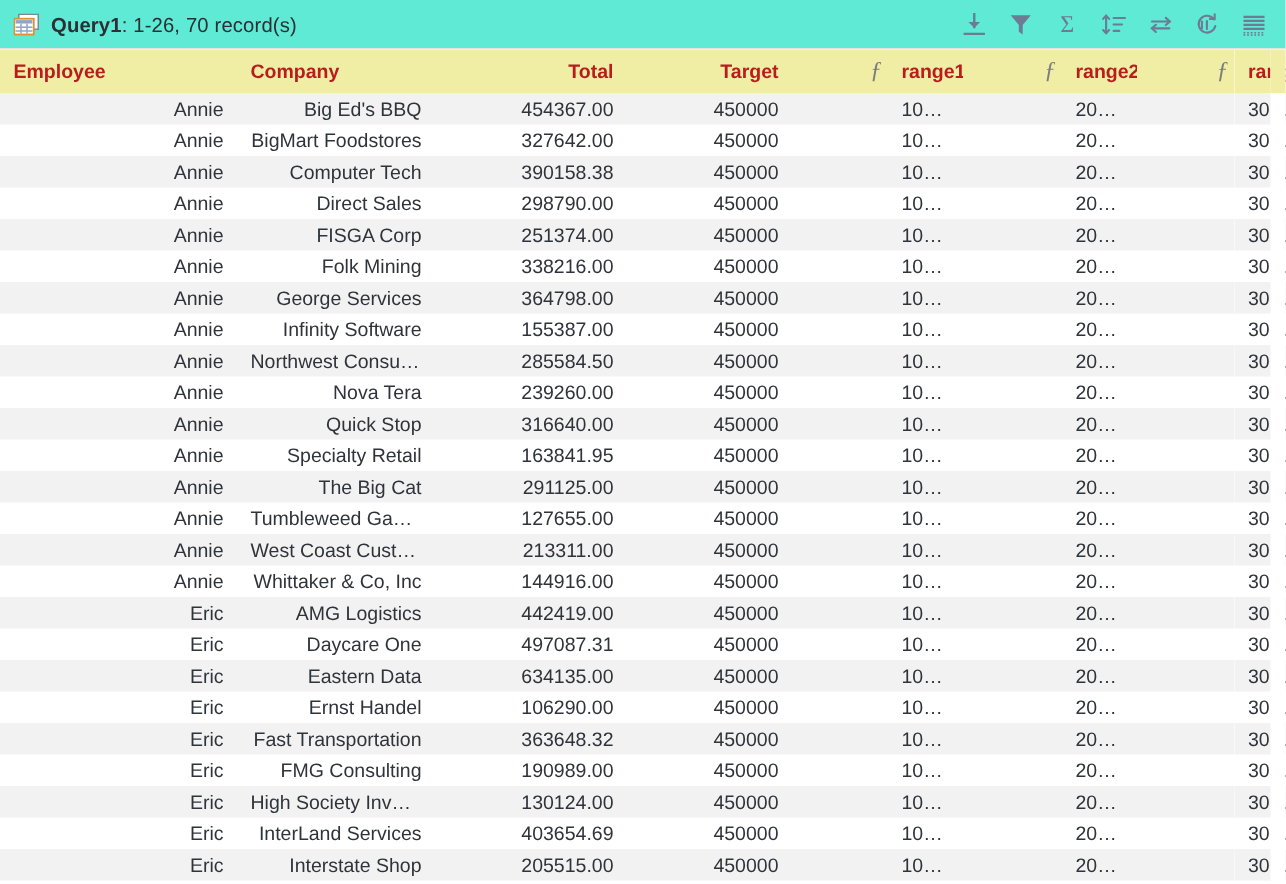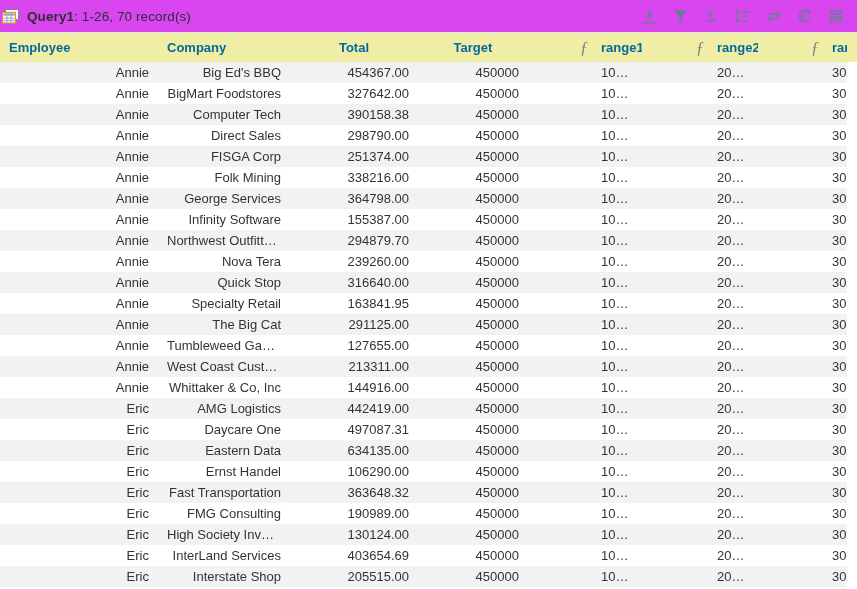--- a/index.html
+++ b/index.html
@@ -24,24 +24,24 @@
     background: #ffffff;
     box-sizing: border-box;
     display: flex;
     flex-direction: column;
   }
 
   
   .topbar {
     height: 33px;
     min-height: 33px;
-    background: #d946ef;
+    background: #5eead4;
     display: flex;
     align-items: center;
-    padding: 0 6px 0 2px;
+    padding: 0 6px 0 9px;
     box-sizing: border-box;
     position: relative;
   }
   .topbar::after {
     content: "";
     position: absolute;
     left: 0; right: 0; bottom: 0;
     height: 1px;
     background: #e2e2e2;
   }
@@ -111,30 +111,30 @@
   table.grid col.c-r2     { width: 50px; }
   table.grid col.c-f3     { width: 65px; }
   table.grid col.c-r3     { width: 50px; }
 
   thead th {
     background: #f0eda5;
     height: 29px;
     padding: 4px 9px;
     font-size: 13px;
     font-weight: bold;
-    color: #0369a1;
+    color: #b91c1c;
     white-space: nowrap;
     overflow: hidden;
     box-sizing: border-box;
     border: none;
     cursor: pointer;
     user-select: none;
   }
   thead th.h-left  { text-align: left; }
-  thead th.h-right { }
+  thead th.h-right { text-align: right; }
   thead th.h-fx {
     text-align: right;
     padding: 0 4px 0 0;
     color: #8a8a8a;
     font-weight: normal;
   }
   .fx {
     font-family: "Liberation Serif", serif;
     font-style: italic;
     font-size: 16px;
@@ -395,22 +395,22 @@
             <td class="t-right">450000</td>
             <td class="t-pad0"></td>
             <td class="t-right">100000</td>
             <td class="t-pad0"></td>
             <td class="t-right">200000</td>
             <td class="t-pad0"></td>
             <td class="t-right">300000</td>
           </tr>
           <tr class="odd">
             <td class="t-left">Annie</td>
-            <td class="t-left">Northwest Outfitters</td>
-            <td class="t-right">294879.70</td>
+            <td class="t-left">Northwest Consulting</td>
+            <td class="t-right">285584.50</td>
             <td class="t-right">450000</td>
             <td class="t-pad0"></td>
             <td class="t-right">100000</td>
             <td class="t-pad0"></td>
             <td class="t-right">200000</td>
             <td class="t-pad0"></td>
             <td class="t-right">300000</td>
           </tr>
           <tr class="even">
             <td class="t-left">Annie</td>

